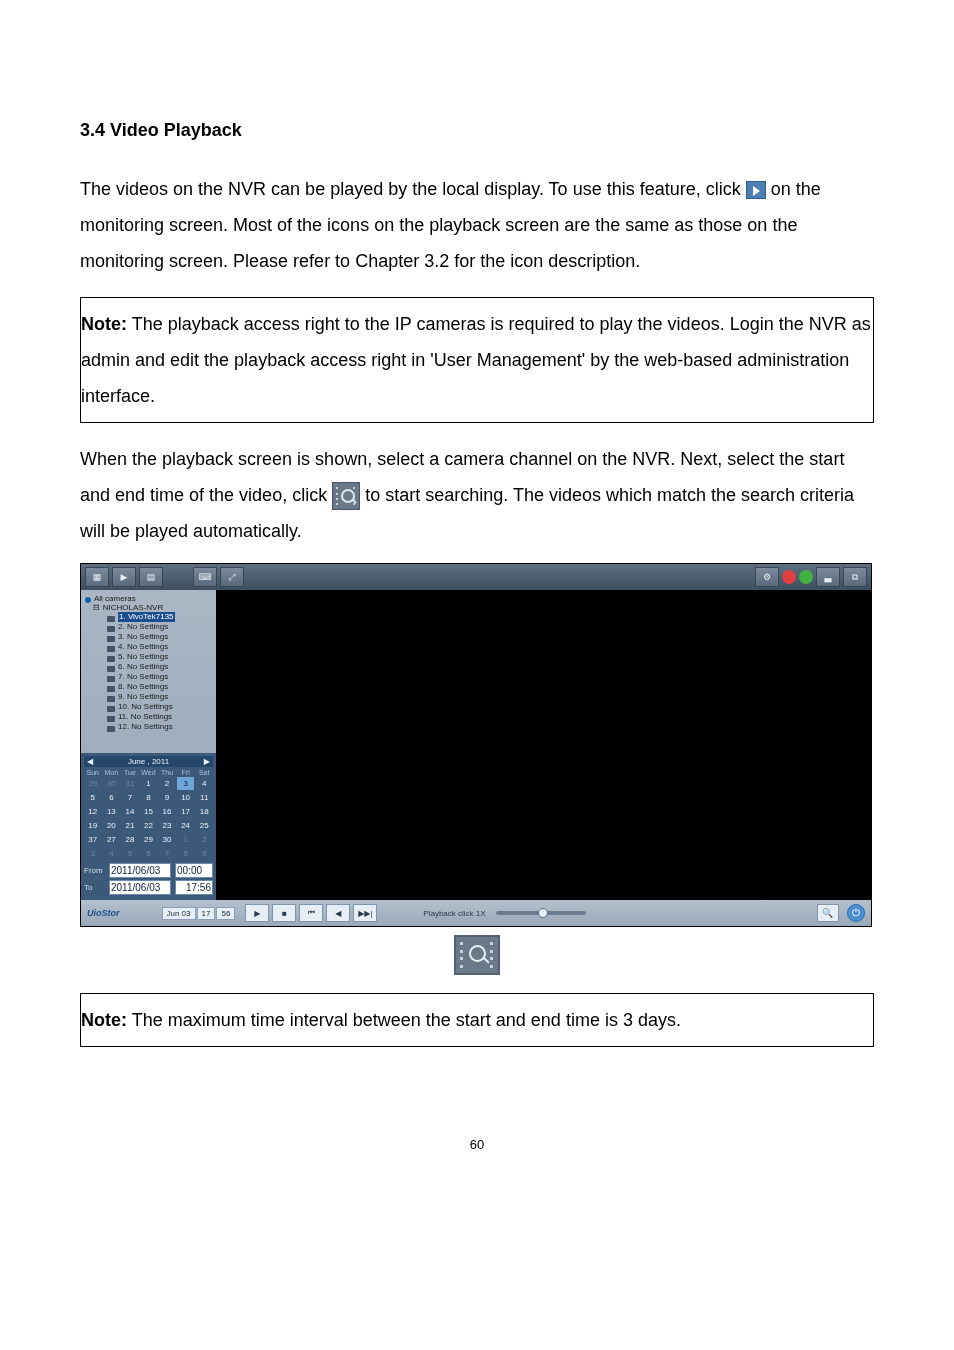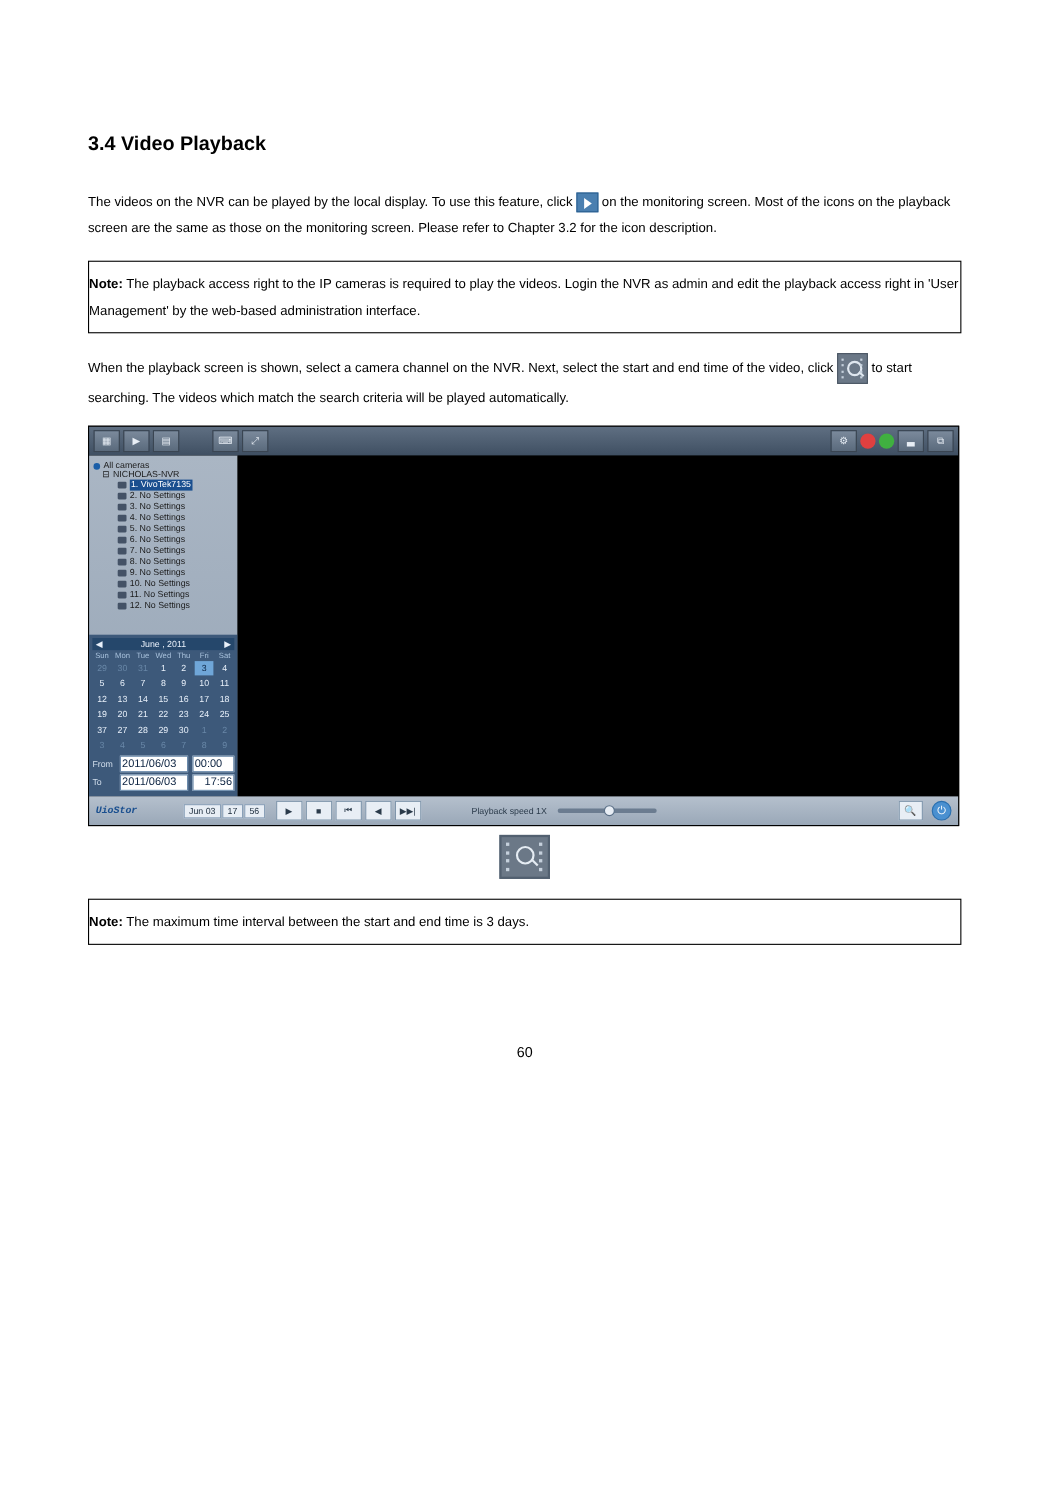--- a/index.html
+++ b/index.html
@@ -10,21 +10,21 @@
     width: 954px;
     padding: 60px 80px 40px 80px;
     box-sizing: border-box;
   }
   h2 {
     font-size: 18px;
     font-weight: bold;
     margin: 60px 0 30px 0;
   }
   p {
-    font-size: 12px;
+    font-size: 18px;
     line-height: 2.0;
     margin: 14px 0;
   }
   .note-box {
     border: 1px solid #000;
     padding: 8px 0;
     margin: 18px 0;
     font-size: 14px;
     line-height: 2.0;
   }
@@ -144,21 +144,21 @@
     flex: 1;
     padding: 4px 4px;
     font-size: 8px;
     color: #1a1a1a;
     overflow: hidden;
   }
   .tree-root { display:flex; align-items:flex-end; gap:3px; }
   .tree-dot { width:6px; height:6px; background:#1a5ea8; border-radius:50%; }
   .tree-nvr { display:flex; align-items:center; gap:3px; padding-left: 8px; }
   .tree-camlist { padding-left: 22px; }
-  .tree-cam { display:flex; align-items:center; gap:3px; line-height: 10px; }
+  .tree-cam { display:flex; align-items:flex-end; gap:3px; line-height: 10px; }
   .cam-ico { width:8px; height:6px; background:#445266; border-radius:1px; position:relative; }
   .cam-sel { background:#1a4f8f; color:#fff; padding:0 1px; }
   .calendar {
     background: #3d597a;
     padding: 3px;
     font-size: 8px;
     color: #cfe0f2;
   }
   .cal-head {
     background: #25476b;
@@ -186,21 +186,21 @@
     height: 26px;
     background: linear-gradient(#b5c0cd, #9aa8b8);
     display: flex;
     align-items: center;
     padding: 0 6px;
     gap: 6px;
     color: #1a2a3a;
     font-size: 9px;
     position: relative;
   }
-  .brand { font-weight: bold; color:#1a4f8f; font-style: italic; font-family: Liberation Mono, monospace; }
+  .brand { font-weight: bold; color:#1a4f8f; font-style: italic; }
   .foot-date { display:flex; gap:1px; }
   .foot-chip { background:#e8eef5; border:1px solid #8aa0b8; padding:1px 4px; font-size:8px; }
   .foot-group { display:flex; gap:3px; margin-left:4px; }
   .foot-btn {
     width:22px; height:16px; background:#e8eef5; border:1px solid #7f95ab; 
     display:flex; align-items:center; justify-content:center;
     font-size:8px; color:#2a3a4a;
   }
   .speed-label { margin-left:40px; color:#2a3a4a; font-size:8px; }
   .speed-track {
@@ -440,21 +440,21 @@
         <div class="foot-chip">17</div>
         <div class="foot-chip">56</div>
       </div>
     <div class="foot-group" id="foot-btns">
         <div class="foot-btn">▶</div>
         <div class="foot-btn">■</div>
         <div class="foot-btn">⏮</div>
         <div class="foot-btn">◀</div>
         <div class="foot-btn">▶▶|</div>
       </div>
-    <span class="speed-label">Playback speed 1X</span>
+    <span class="speed-label">Playback click 1X</span>
     <div class="speed-track">
         <div class="speed-thumb"></div>
       </div>
     <div class="foot-right">
       <div class="magbtn">
           <span>🔍</span>
         </div>
       <div class="power">
           <span>⏻</span>
         </div>

